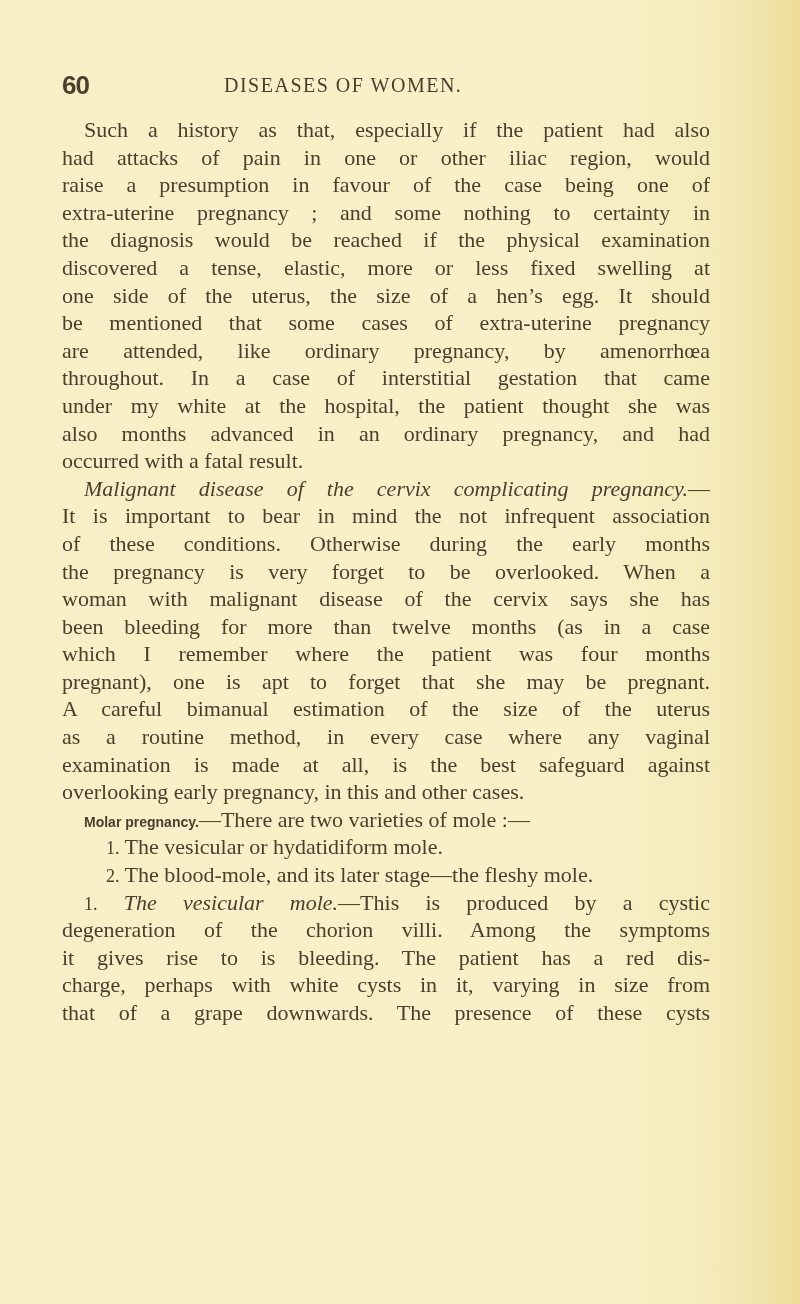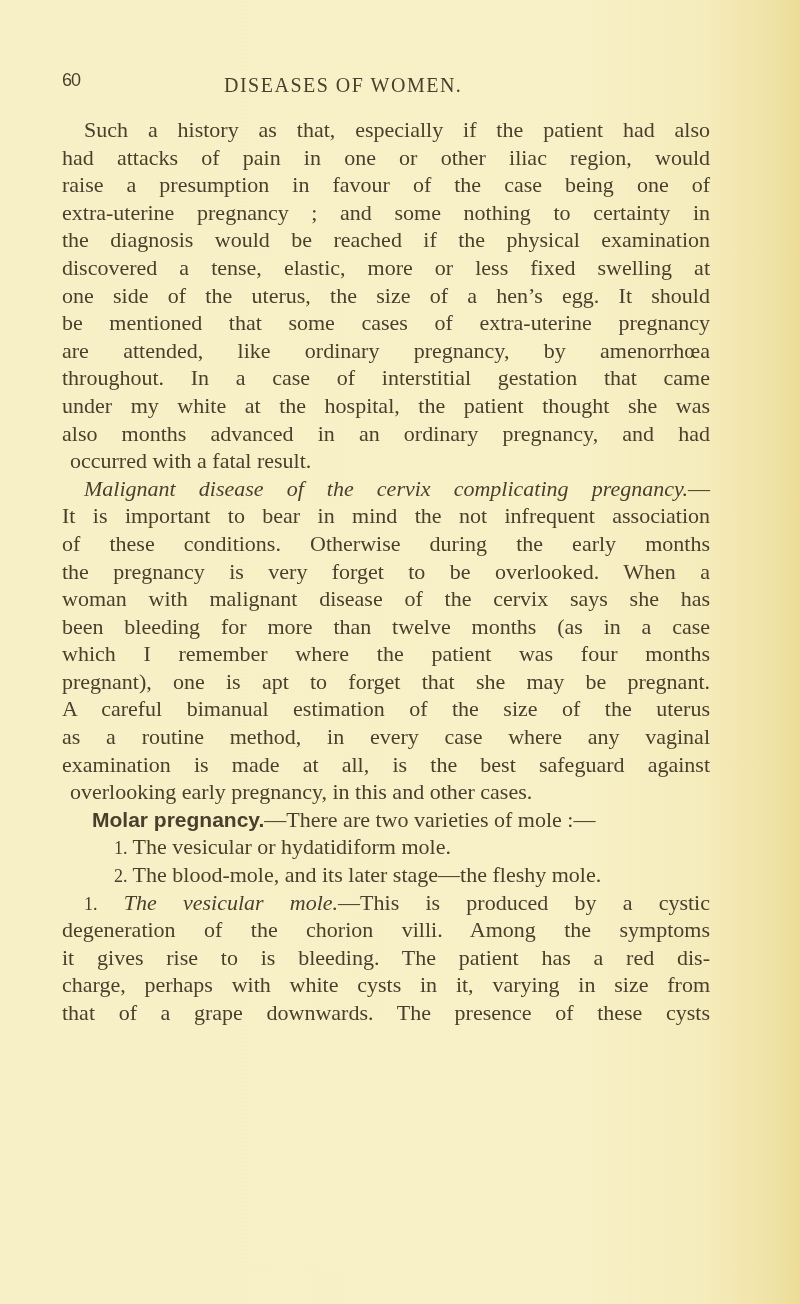--- a/index.html
+++ b/index.html
@@ -5,29 +5,29 @@
   html, body { margin:0; padding:0; }
   body {
     width:800px; height:1304px; overflow:hidden;
     background: linear-gradient(to right, #f7f0c6 0%, #f8f1c8 70%, #f5ecbc 88%, #f0e3a8 96%, #ecdc96 100%);
     font-family: "Liberation Serif", serif;
     color:#4a3f2c;
     position:relative;
   }
   .page { position:absolute; left:0; top:0; width:800px; height:1304px; }
   .header { position:absolute; top:70px; left:62px; width:700px; height:40px; }
-  .page-num { position:absolute; left:0; top:0; font-size:18px; font-family:"Liberation Sans", sans-serif; font-weight:normal; letter-spacing:-1px; }
+  .page-num { position:absolute; left:0; top:0; font-size:26px; font-family:"Liberation Sans", sans-serif; font-weight:bold; letter-spacing:-1px; }
   .running-title { position:absolute; left:162px; top:4px; font-size:20px; letter-spacing:1.5px; }
   .body { position:absolute; left:62px; top:116px; width:648px; }
   .line { height:27.6px; line-height:27.6px; font-size:22px; white-space:nowrap; text-align:justify; text-align-last:justify; }
-  .line.last { text-align-last:left;margin-left:8px; }
+  .line.last { text-align-last:left; }
   .indent { padding-left:22px; }
   .indent2 { padding-left:44px; }
   .it { font-style:italic; }
-  .bold { font-weight:bold; font-family:"Liberation Sans", sans-serif; font-size:21px; }
+  .bold { font-weight:bold; font-family:"Liberation Sans", sans-serif; font-size:14px; }
   .num { font-size:18px; }
 </style>
 </head>
 <body>
 
 <div class="page">
   <div class="header">
     <span class="page-num">60</span>
     <span class="running-title">DISEASES OF WOMEN.</span>
   </div>

